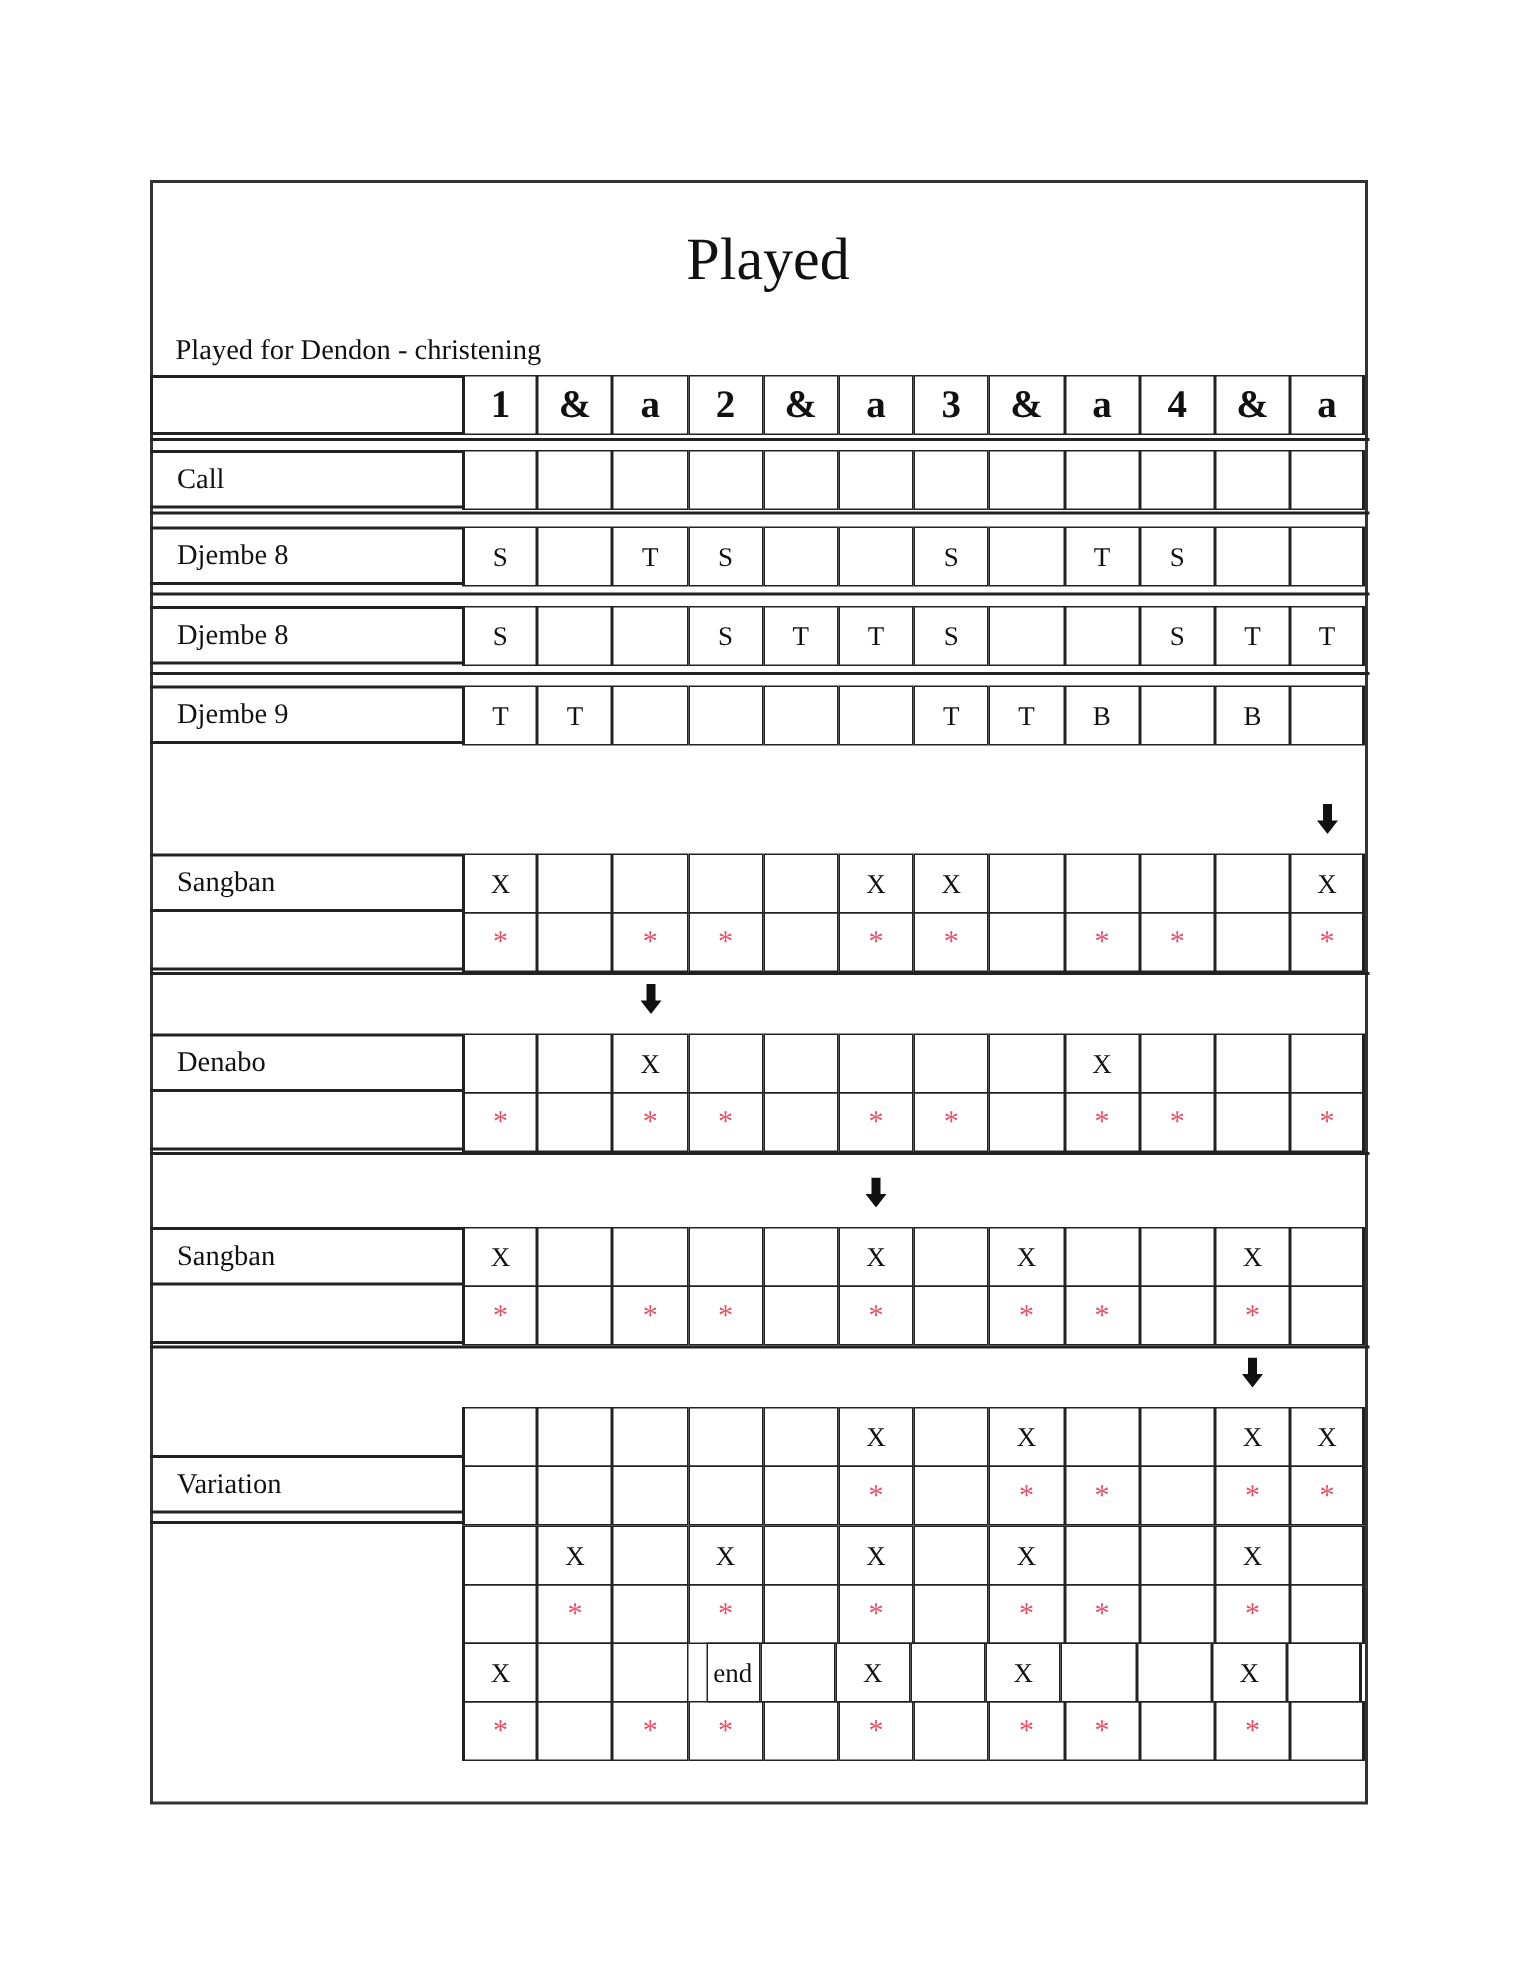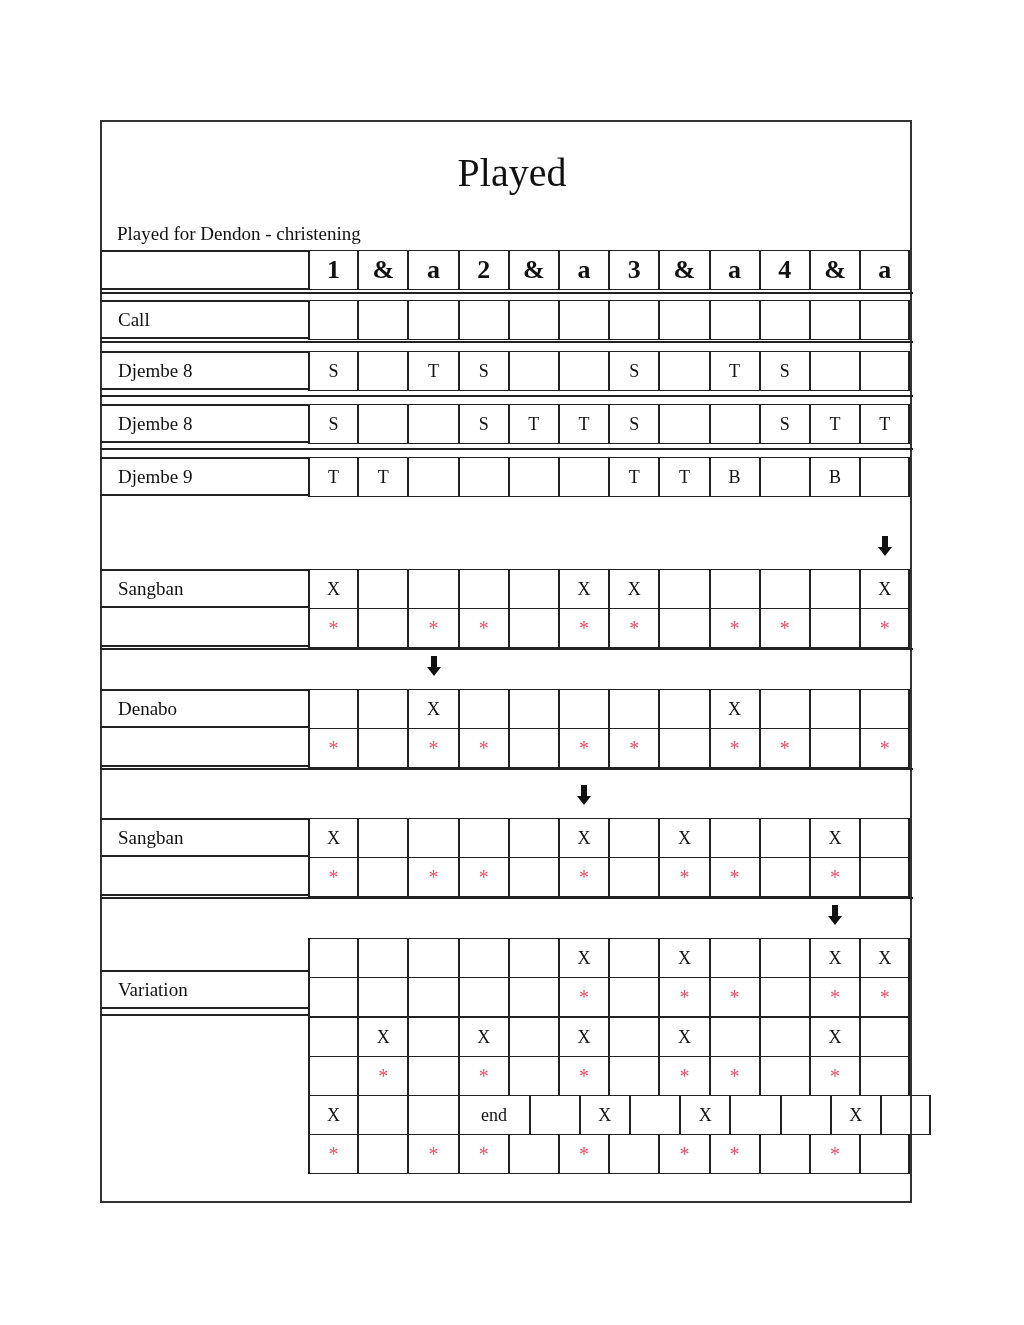--- a/index.html
+++ b/index.html
@@ -261,21 +261,21 @@
       <div class="cell star" style="width: 50.2px; height: 40px;">*</div>
       <div class="cell star" style="width: 50.2px; height: 40px;">*</div>
       <div class="cell" style="width: 50.2px; height: 40px;"></div>
       <div class="cell star" style="width: 50.2px; height: 40px;">*</div>
       <div class="cell" style="width: 50.2px; height: 40px;"></div>
     </div>
     <div class="cells" style="left: 308px; top: 1095px;">
       <div class="cell" style="width: 50.2px; height: 40px;">X</div>
       <div class="cell" style="width: 50.2px; height: 40px;"></div>
       <div class="cell" style="width: 50.2px; height: 40px;"></div>
-      <div class="cell" style="width: 71px; height: 40px;">end</div>
+      <div class="cell" style="width: 36px; height: 40px; margin-left: 12px;">end</div>
       <div class="cell" style="width: 50.2px; height: 40px;"></div>
       <div class="cell" style="width: 50.2px; height: 40px;">X</div>
       <div class="cell" style="width: 50.2px; height: 40px;"></div>
       <div class="cell" style="width: 50.2px; height: 40px;">X</div>
       <div class="cell" style="width: 50.2px; height: 40px;"></div>
       <div class="cell" style="width: 50.2px; height: 40px;"></div>
       <div class="cell" style="width: 50.2px; height: 40px;">X</div>
       <div class="cell" style="width: 50.2px; height: 40px;"></div>
     </div>
     <div class="cells" style="left: 308px; top: 1134px;">

